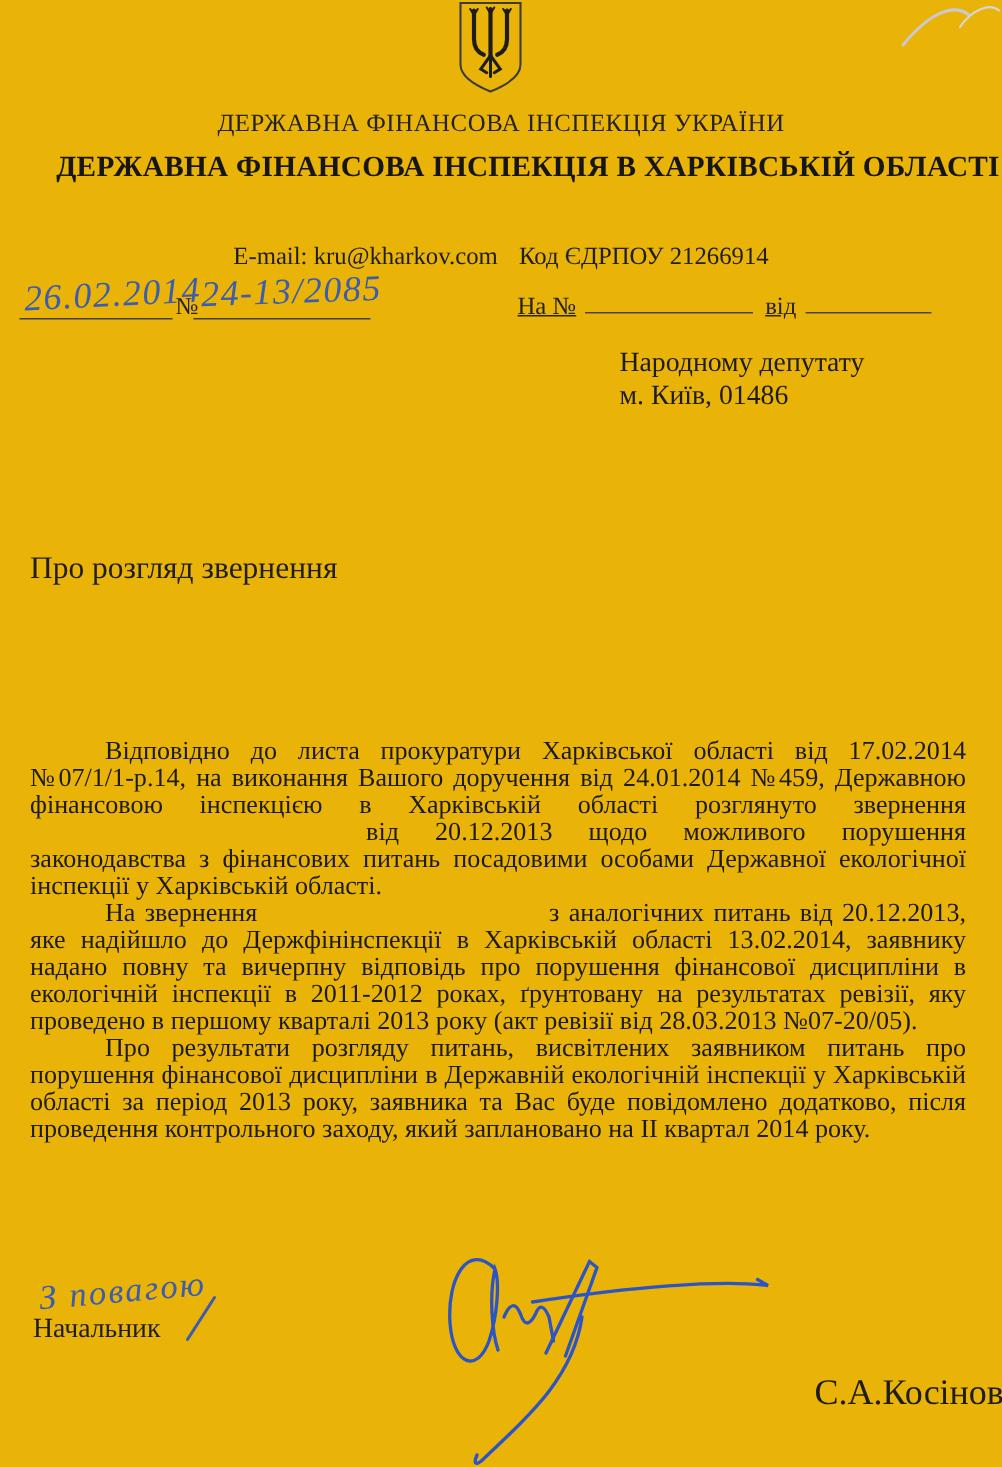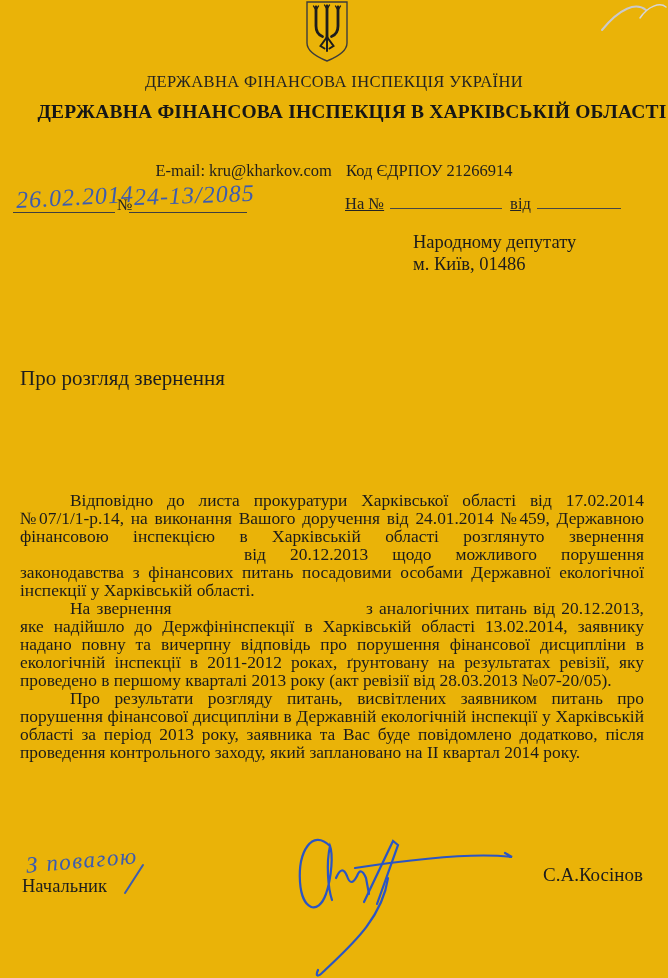--- a/index.html
+++ b/index.html
@@ -38,21 +38,21 @@
     font-size:17.4px;line-height:18px;text-align:justify;color:#1b1b1b;margin-top:24px;}
   .letter-body p{margin:0;text-indent:50px;}
   .redacted-gap{display:inline-block;height:1px;}
   .gap-1{width:200px;}
   .gap-2{width:182px;}
   
   .hw-closing{position:absolute;left:26px;top:848px;font-size:23px;transform:rotate(-5deg);letter-spacing:1.5px;white-space:nowrap;}
   .signer-title{position:absolute;left:22px;top:876px;font-size:18.5px;}
   .title-slash{position:absolute;left:122px;top:862px;width:24px;height:34px;}
   .signature-svg{position:absolute;left:260px;top:820px;width:300px;height:158px;}
-  .signer-name{position:absolute;left:543px;top:864px;font-size:19px;color:#1c1c1c;white-space:nowrap;}
+  .signer-name{position:absolute;left:543px;top:916px;font-size:24px;color:#1c1c1c;white-space:nowrap;}
   
   .corner-mark{position:absolute;left:598px;top:0;width:70px;height:34px;}
 </style>
 </head>
 <body>
 
 <div class="page">
 
   <svg class="corner-mark" viewBox="0 0 70 34">
     <path d="M4 30 C22 8 38 2 48 10" fill="none" stroke="#c9c9ce" stroke-width="2" stroke-linecap="round"></path>

